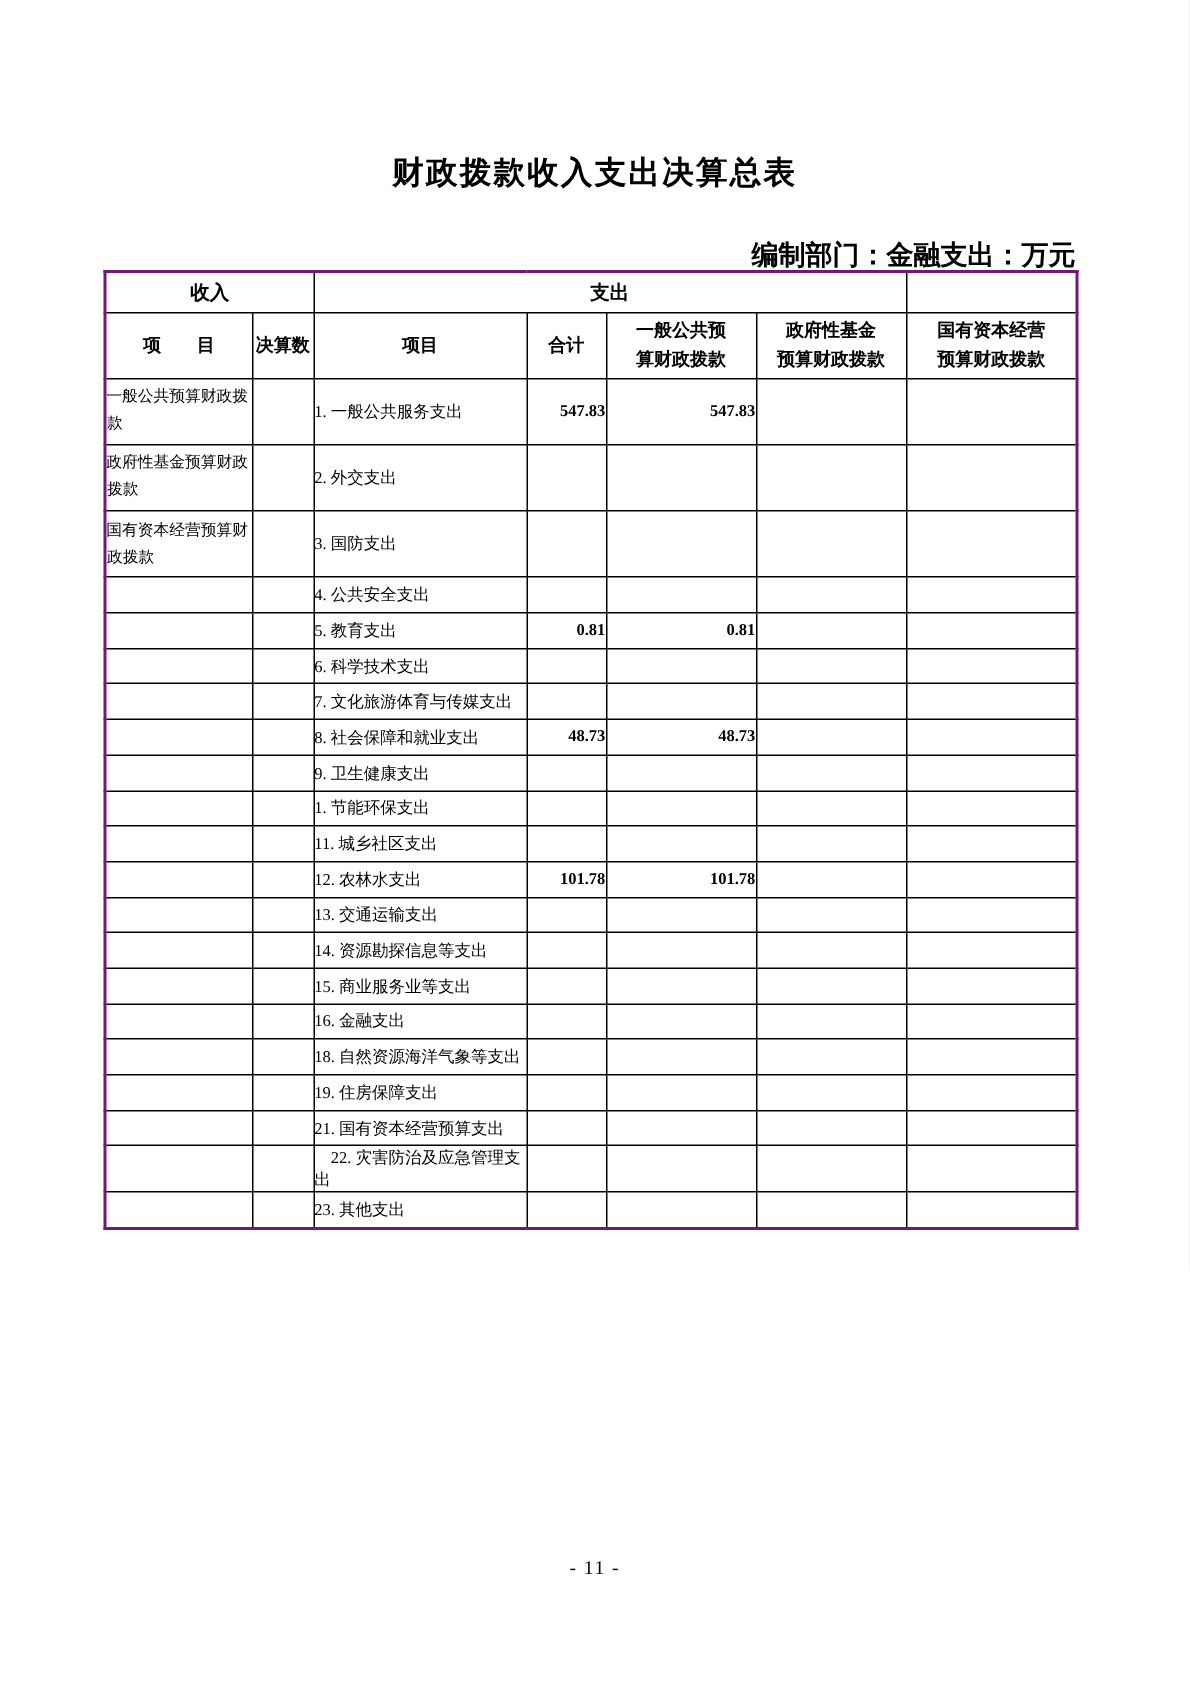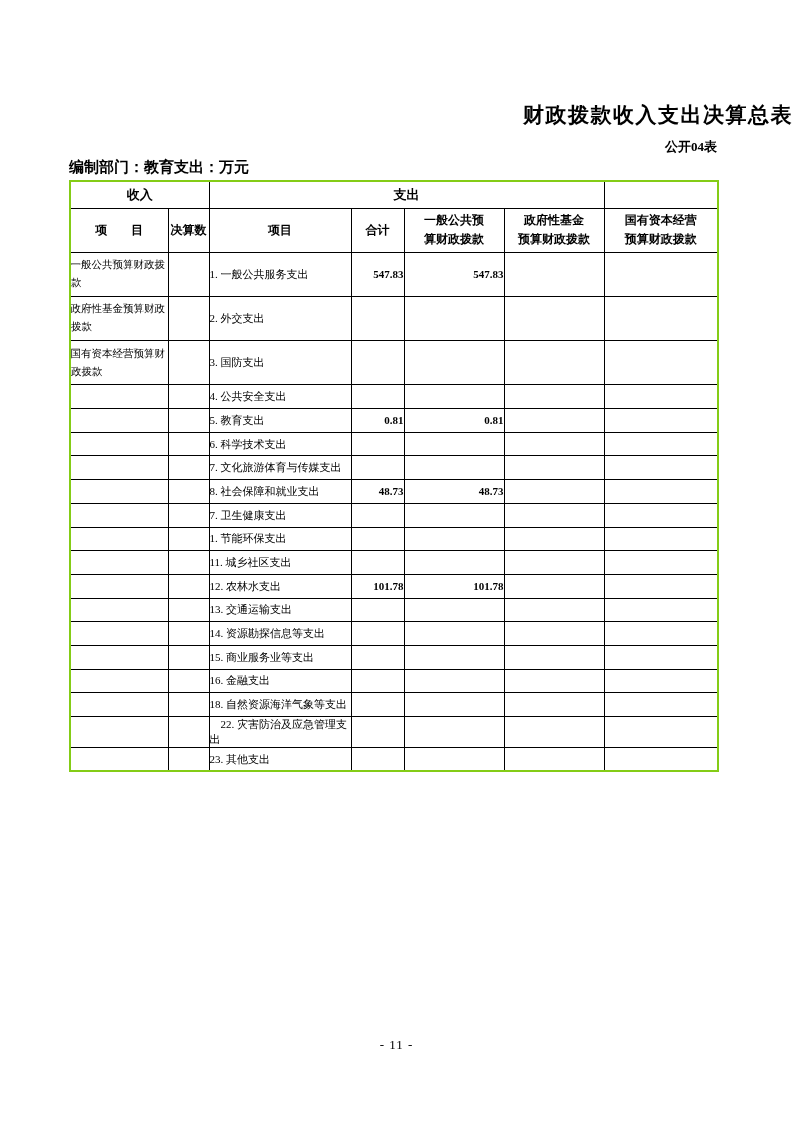--- a/index.html
+++ b/index.html
@@ -11,52 +11,52 @@
     background: #ffffff;
     font-family: "Liberation Serif", "DejaVu Serif", serif;
     color: #000;
     overflow: hidden;
   }
   .title {
     position: absolute;
     top: 101px;
     left: 0;
     width: 100%;
-    text-align: right;
+    text-align: center;
     font-size: 21px;
     font-weight: bold;
     letter-spacing: 1.5px;
   }
   .table-no {
     position: absolute;
     top: 138px;
     left: 69px;
     width: 648px;
     text-align: right;
     font-size: 13px;
     font-weight: bold;
   }
   .meta-row {
     position: absolute;
     top: 158px;
     left: 69px;
     width: 648px;
     display: flex;
-    justify-content: flex-start;
-    font-size: 15px;
+    justify-content: flex-end;
+    font-size: 18px;
     font-weight: bold;
   }
   table.budget {
     position: absolute;
     top: 180px;
     left: 69px;
     width: 648px;
     border-collapse: collapse;
     table-layout: fixed;
-    border: 2px solid #84cc16;
+    border: 2px solid #701a75;
   }
   table.budget th, table.budget td {
     border: 1px solid #000;
     padding: 0;
     vertical-align: middle;
     overflow: hidden;
   }
   tr.hA { height: 27px; }
   tr.hA th { font-size: 13px; font-weight: bold; text-align: center; }
   tr.hB { height: 44px; }
@@ -94,25 +94,24 @@
     letter-spacing: 1px;
   }
 </style>
 </head>
 <body>
 
 <div class="page">
 
   <div class="title">财政拨款收入支出决算总表</div>
 
-  <div class="table-no">公开04表</div>
 
   <div class="meta-row">
     <span>编制部门：</span>
-    <span>教育支出：万元</span>
+    <span>金融支出：万元</span>
   </div>
 
   <table class="budget">
     <colgroup>
       <col style="width:98px">
       <col style="width:41px">
       <col style="width:142px">
       <col style="width:53px">
       <col style="width:100px">
       <col style="width:100px">
@@ -206,21 +205,21 @@
           <td class="ca"></td>
           <td class="ei">8. 社会保障和就业支出</td>
           <td class="num">48.73</td>
           <td class="num">48.73</td>
           <td class="num"></td>
           <td class="num"></td>
         </tr>
         <tr class="row-short">
           <td class="ci"></td>
           <td class="ca"></td>
-          <td class="ei">7. 卫生健康支出</td>
+          <td class="ei">9. 卫生健康支出</td>
           <td class="num"></td>
           <td class="num"></td>
           <td class="num"></td>
           <td class="num"></td>
         </tr>
         <tr class="row-short">
           <td class="ci"></td>
           <td class="ca"></td>
           <td class="ei">1. 节能环保支出</td>
           <td class="num"></td>
@@ -287,20 +286,38 @@
           <td class="ca"></td>
           <td class="ei">18. 自然资源海洋气象等支出</td>
           <td class="num"></td>
           <td class="num"></td>
           <td class="num"></td>
           <td class="num"></td>
         </tr>
         <tr class="row-short">
           <td class="ci"></td>
           <td class="ca"></td>
+          <td class="ei">19. 住房保障支出</td>
+          <td class="num"></td>
+          <td class="num"></td>
+          <td class="num"></td>
+          <td class="num"></td>
+        </tr>
+        <tr class="row-short">
+          <td class="ci"></td>
+          <td class="ca"></td>
+          <td class="ei">21. 国有资本经营预算支出</td>
+          <td class="num"></td>
+          <td class="num"></td>
+          <td class="num"></td>
+          <td class="num"></td>
+        </tr>
+        <tr class="row-short">
+          <td class="ci"></td>
+          <td class="ca"></td>
           <td class="ei">　22. 灾害防治及应急管理支出</td>
           <td class="num"></td>
           <td class="num"></td>
           <td class="num"></td>
           <td class="num"></td>
         </tr>
         <tr class="row-short">
           <td class="ci"></td>
           <td class="ca"></td>
           <td class="ei">23. 其他支出</td>

